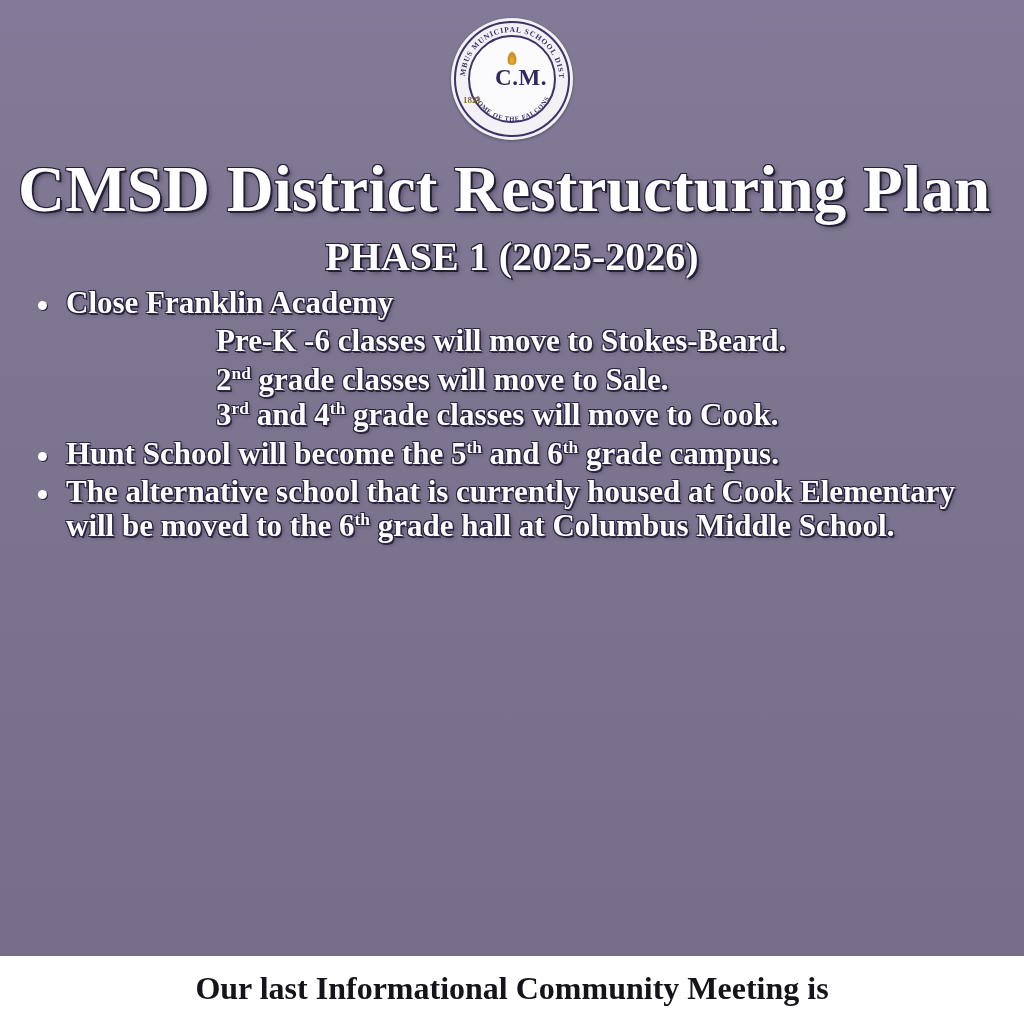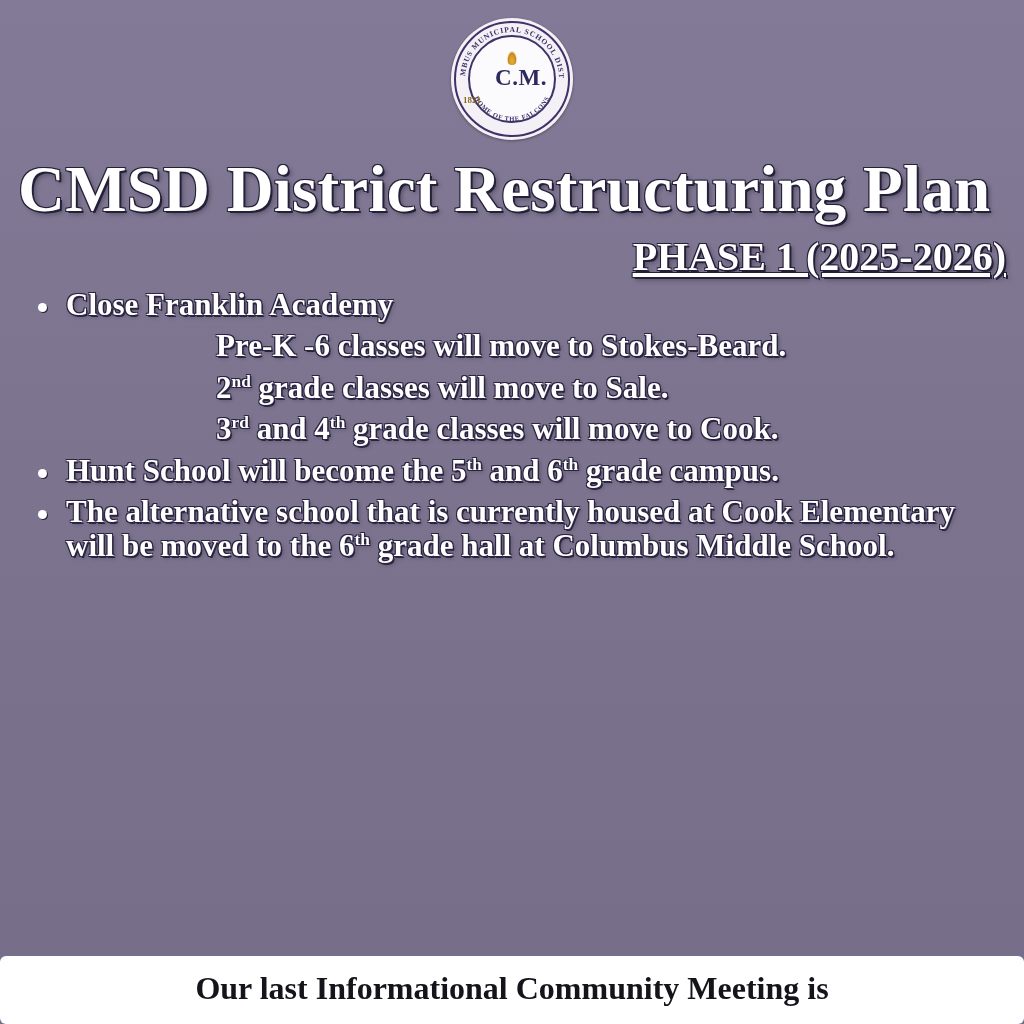--- a/index.html
+++ b/index.html
@@ -102,25 +102,24 @@
     margin: 12px 0 2px 0;
     letter-spacing: .2px;
     text-shadow:
       2px 2px 0 #25203a,
       -1px -1px 0 #25203a,
       1px -1px 0 #25203a,
       -1px 1px 0 #25203a,
       3px 3px 5px rgba(0,0,0,.35);
   }
   .subtitle {
-    text-align: right;
+    text-align: center;
     font-size: 40px;
     font-weight: bold;
     color: #ffffff;
-    text-decoration: underline;
     text-underline-offset: 3px;
     margin: 6px 0 6px 0;
     text-shadow:
       2px 2px 0 #25203a,
       -1px -1px 0 #25203a,
       1px -1px 0 #25203a,
       -1px 1px 0 #25203a,
       3px 3px 5px rgba(0,0,0,.35);
   }
 
@@ -129,21 +128,21 @@
     list-style: none;
     margin: 0;
     padding: 0 16px 0 48px;
   }
   ul.bullets > li {
     position: relative;
     font-size: 31px;
     font-weight: bold;
     line-height: 1.08;
     color: #ffffff;
-    margin: 8px 0 5px 0;
+    margin: 0 0 5px 0;
     text-shadow:
       1.5px 1.5px 0 #2a2440,
       -1px -1px 0 #2a2440,
       1px -1px 0 #2a2440,
       -1px 1px 0 #2a2440,
       2px 2px 4px rgba(0,0,0,.3);
   }
   ul.bullets > li.has-dot::before {
     content: "";
     position: absolute;
@@ -165,21 +164,20 @@
     line-height: 0;
   }
 
   
   .footer {
     flex: 0 0 auto;
     background: #ffffff;
     padding: 13px 30px 16px 30px;
     box-sizing: border-box;
     text-align: center;
-    border-radius: 6px;
   }
   .footer-line {
     font-size: 32px;
     font-weight: bold;
     color: #14141a;
     line-height: 1.22;
   }
 </style>
 </head>
 <body>

